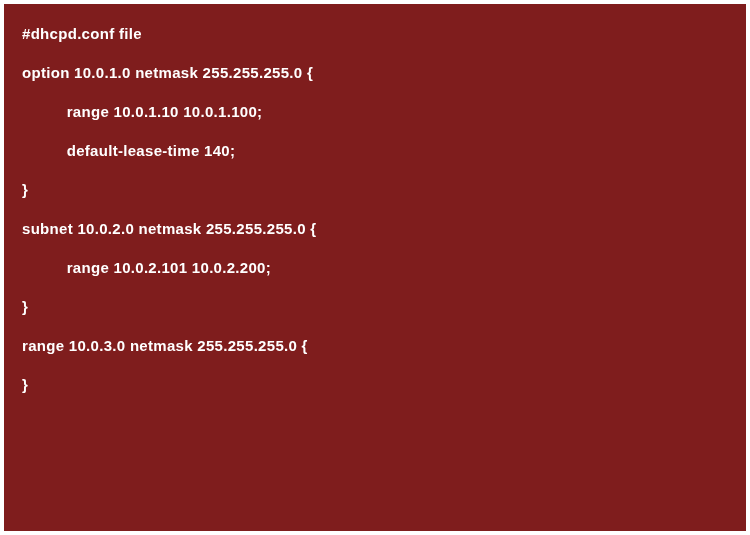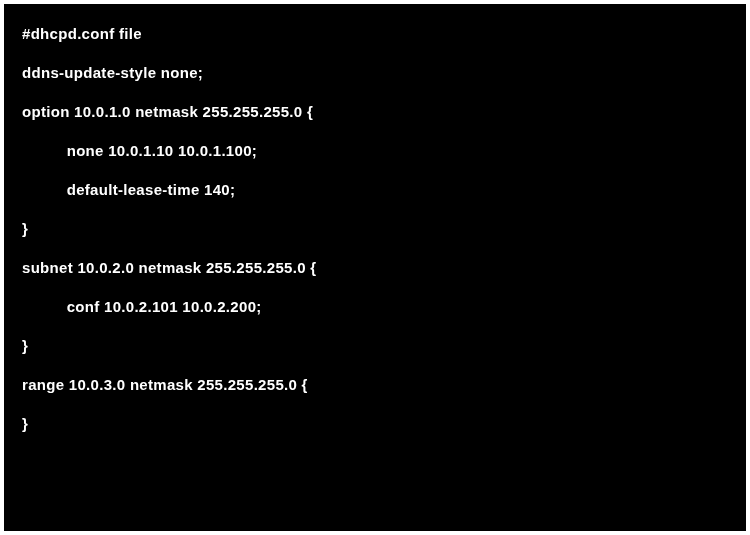--- a/index.html
+++ b/index.html
@@ -7,44 +7,43 @@
       padding: 0;
       box-sizing: border-box;
     }
     body {
       background: #ffffff;
       width: 750px;
       height: 535px;
       padding: 4px;
     }
     .code-container {
-      background: #000000;
+      background: #7f1d1d;
       color: #ffffff;
       font-family: "Trebuchet MS", "Lucida Sans", sans-serif;
       font-size: 15px;
       font-weight: 600;
       padding: 10px 18px;
       width: 100%;
       height: 100%;
       overflow: hidden;
     }
     .line {
       white-space: pre;
       line-height: 2.6;
       letter-spacing: 0.3px;
     }
   </style>
 </head>
 <body>
 
 <div class="code-container">
   <div class="line">#dhcpd.conf file</div>
-  <div class="line">ddns-update-style none;</div>
   <div class="line">option 10.0.1.0 netmask 255.255.255.0 {</div>
-  <div class="line">          none 10.0.1.10 10.0.1.100;</div>
+  <div class="line">          range 10.0.1.10 10.0.1.100;</div>
   <div class="line">          default-lease-time 140;</div>
   <div class="line">}</div>
   <div class="line">subnet 10.0.2.0 netmask 255.255.255.0 {</div>
-  <div class="line">          conf 10.0.2.101 10.0.2.200;</div>
+  <div class="line">          range 10.0.2.101 10.0.2.200;</div>
   <div class="line">}</div>
   <div class="line">range 10.0.3.0 netmask 255.255.255.0 {</div>
   <div class="line">}</div>
 </div>
 
 </body></html>

